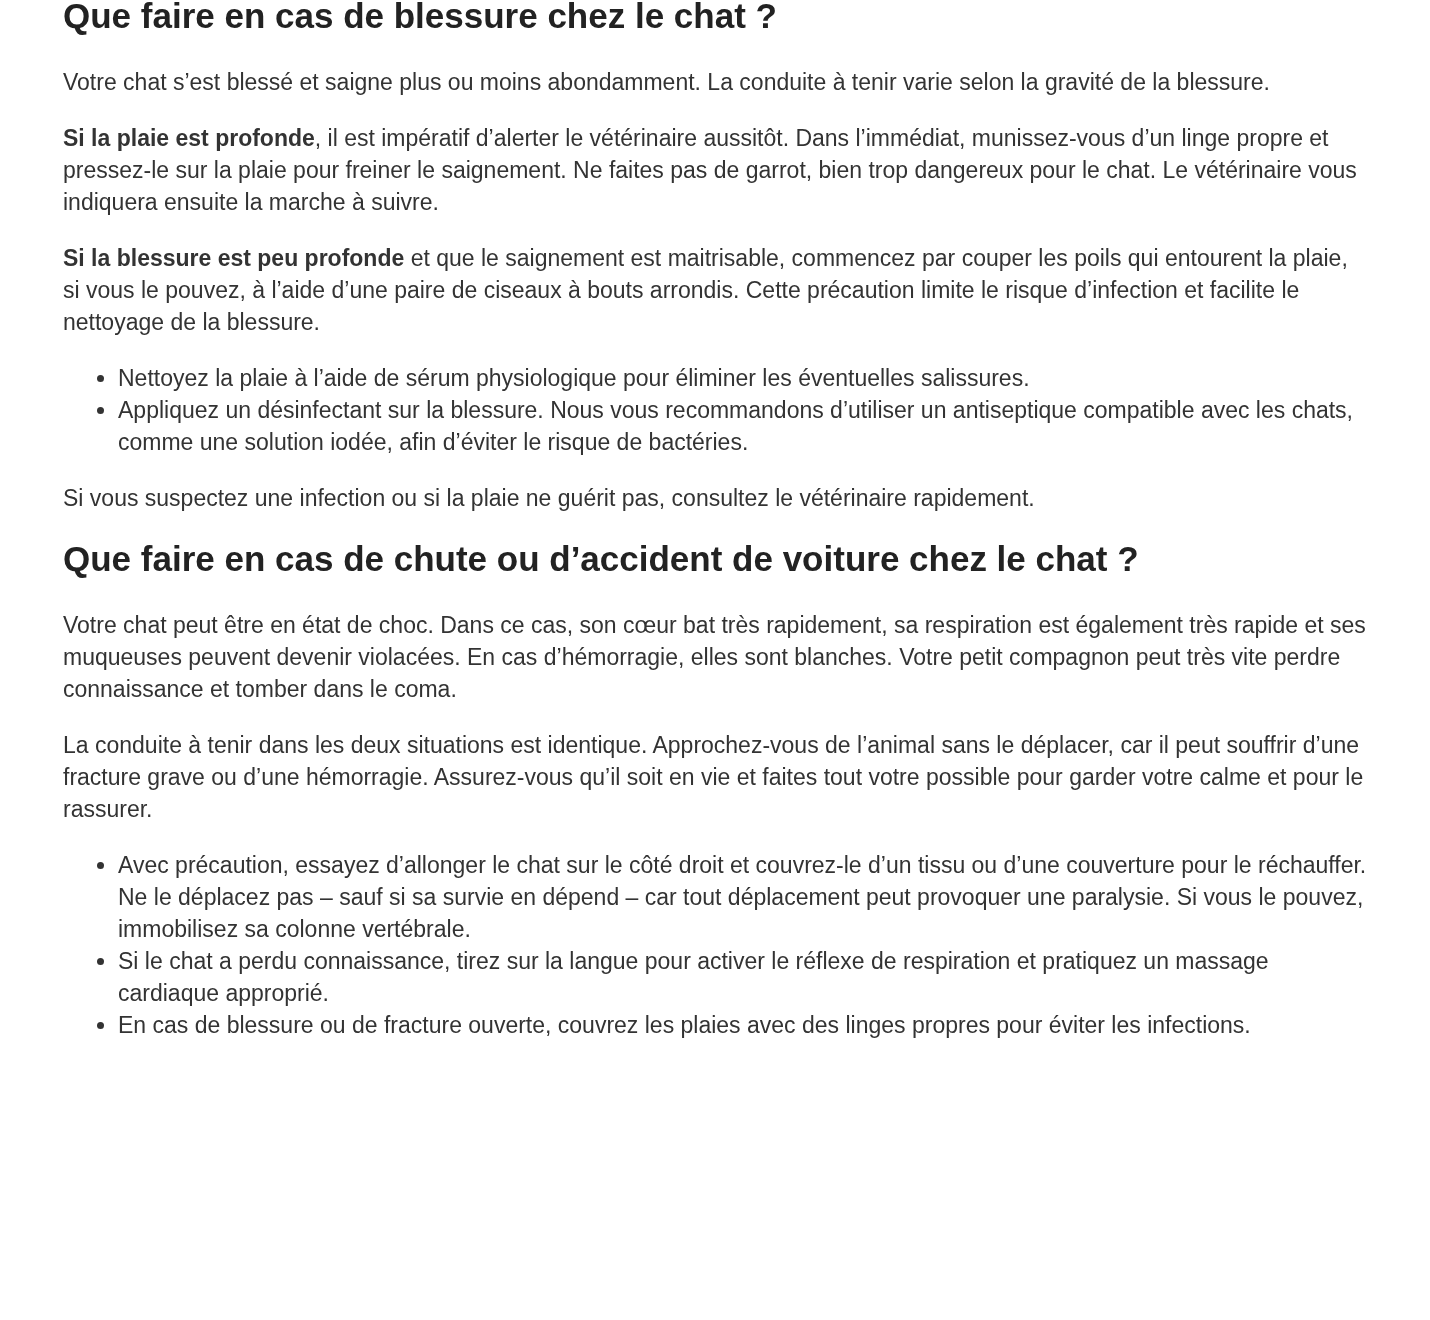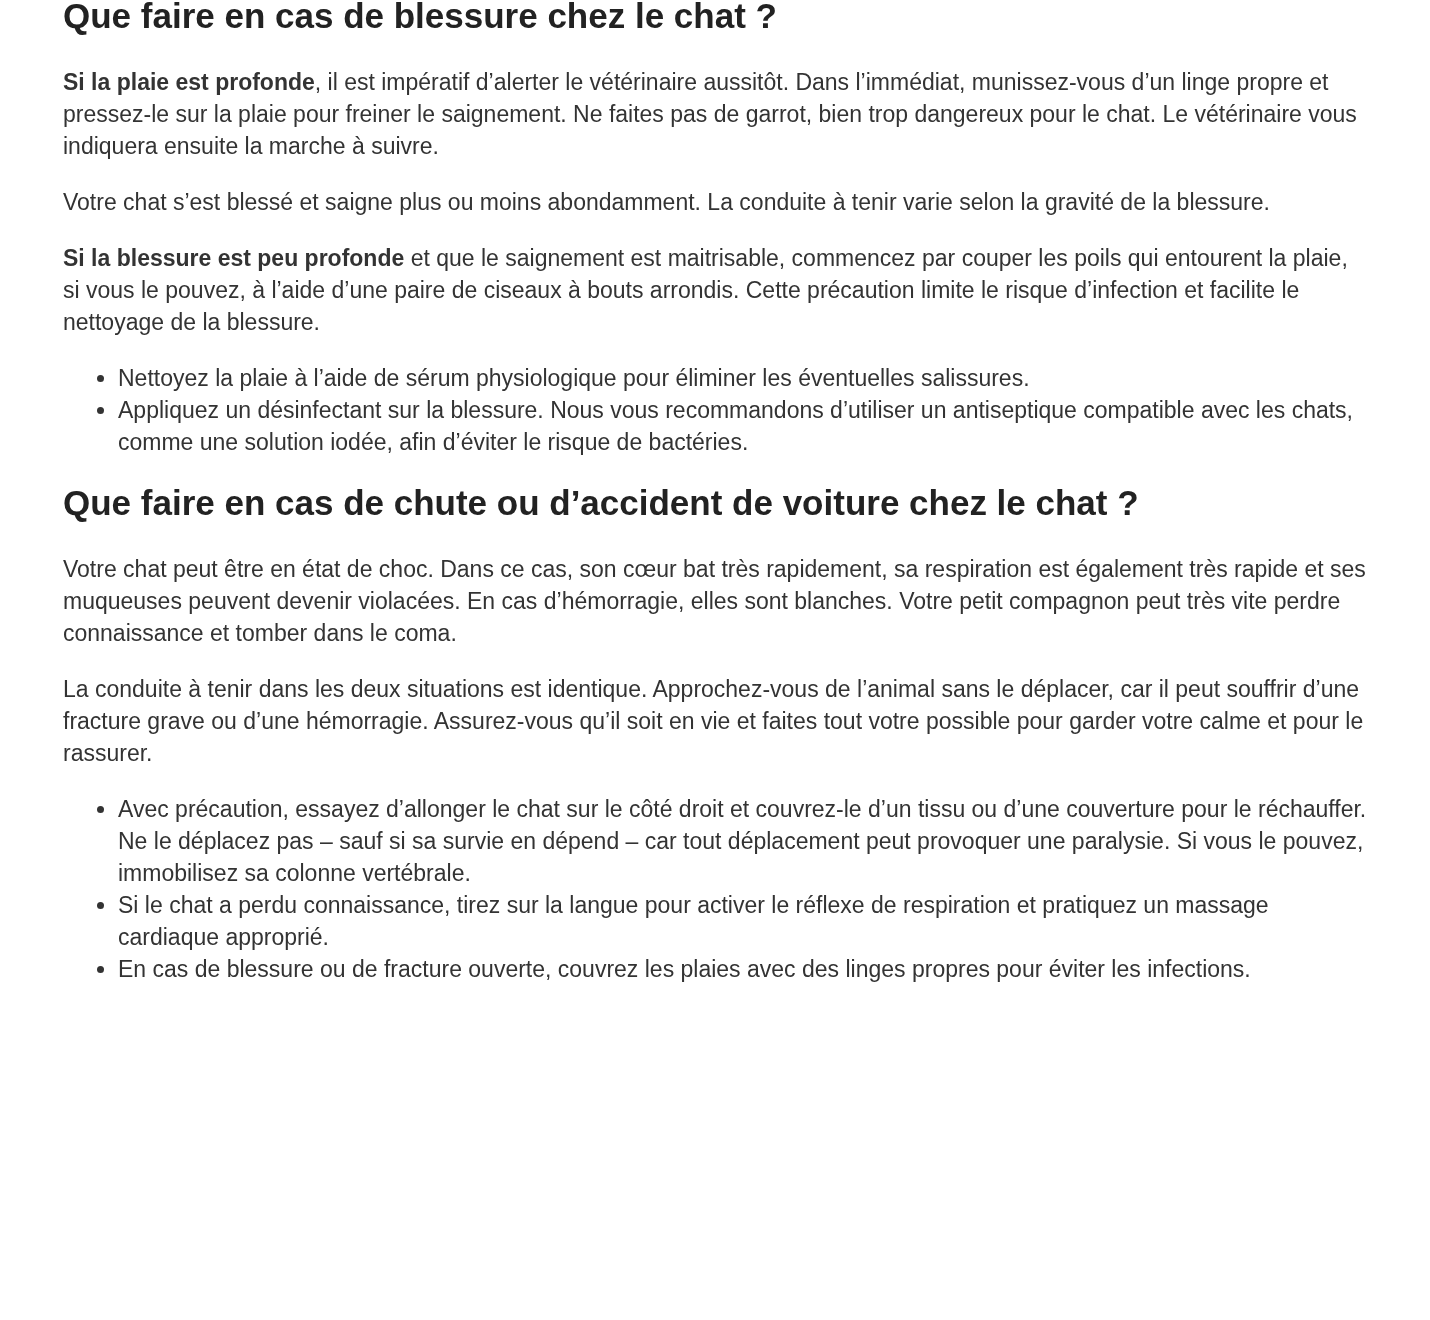--- a/index.html
+++ b/index.html
@@ -45,32 +45,33 @@
   }
 </style>
 </head>
 <body>
 
 <article>
 
   <section class="article-section">
     <h2>Que faire en cas de blessure chez le chat ?</h2>
 
+    <p>Votre chat s’est blessé et saigne plus ou moins abondamment. La conduite à tenir varie selon la gravité de la blessure.</p>
+
     <p><span class="bold-lead">Si la plaie est profonde</span><span>, il est impératif d’alerter le vétérinaire aussitôt. Dans l’immédiat, munissez-vous d’un linge propre et pressez-le sur la plaie pour freiner le saignement. Ne faites pas de garrot, bien trop dangereux pour le chat. Le vétérinaire vous indiquera ensuite la marche à suivre.</span></p>
-
-    <p>Votre chat s’est blessé et saigne plus ou moins abondamment. La conduite à tenir varie selon la gravité de la blessure.</p>
 
     <p><span class="bold-lead">Si la blessure est peu profonde</span><span> et que le saignement est maitrisable, commencez par couper les poils qui entourent la plaie, si vous le pouvez, à l’aide d’une paire de ciseaux à bouts arrondis. Cette précaution limite le risque d’infection et facilite le nettoyage de la blessure.</span></p>
 
     <ul>
       <li>Nettoyez la plaie à l’aide de sérum physiologique pour éliminer les éventuelles salissures.</li>
       <li>Appliquez un désinfectant sur la blessure. Nous vous recommandons d’utiliser un antiseptique compatible avec les chats, comme une solution iodée, afin d’éviter le risque de bactéries.</li>
     </ul>
 
 
+    <p>Si vous suspectez une infection ou si la plaie ne guérit pas, consultez le vétérinaire rapidement.</p>
   </section>
 
   <section class="article-section">
     <h2>Que faire en cas de chute ou d’accident de voiture chez le chat ?</h2>
 
     <p>Votre chat peut être en état de choc. Dans ce cas, son cœur bat très rapidement, sa respiration est également très rapide et ses muqueuses peuvent devenir violacées. En cas d’hémorragie, elles sont blanches. Votre petit compagnon peut très vite perdre connaissance et tomber dans le coma.</p>
 
     <p>La conduite à tenir dans les deux situations est identique. Approchez-vous de l’animal sans le déplacer, car il peut souffrir d’une fracture grave ou d’une hémorragie. Assurez-vous qu’il soit en vie et faites tout votre possible pour garder votre calme et pour le rassurer.</p>
 
     <ul>

